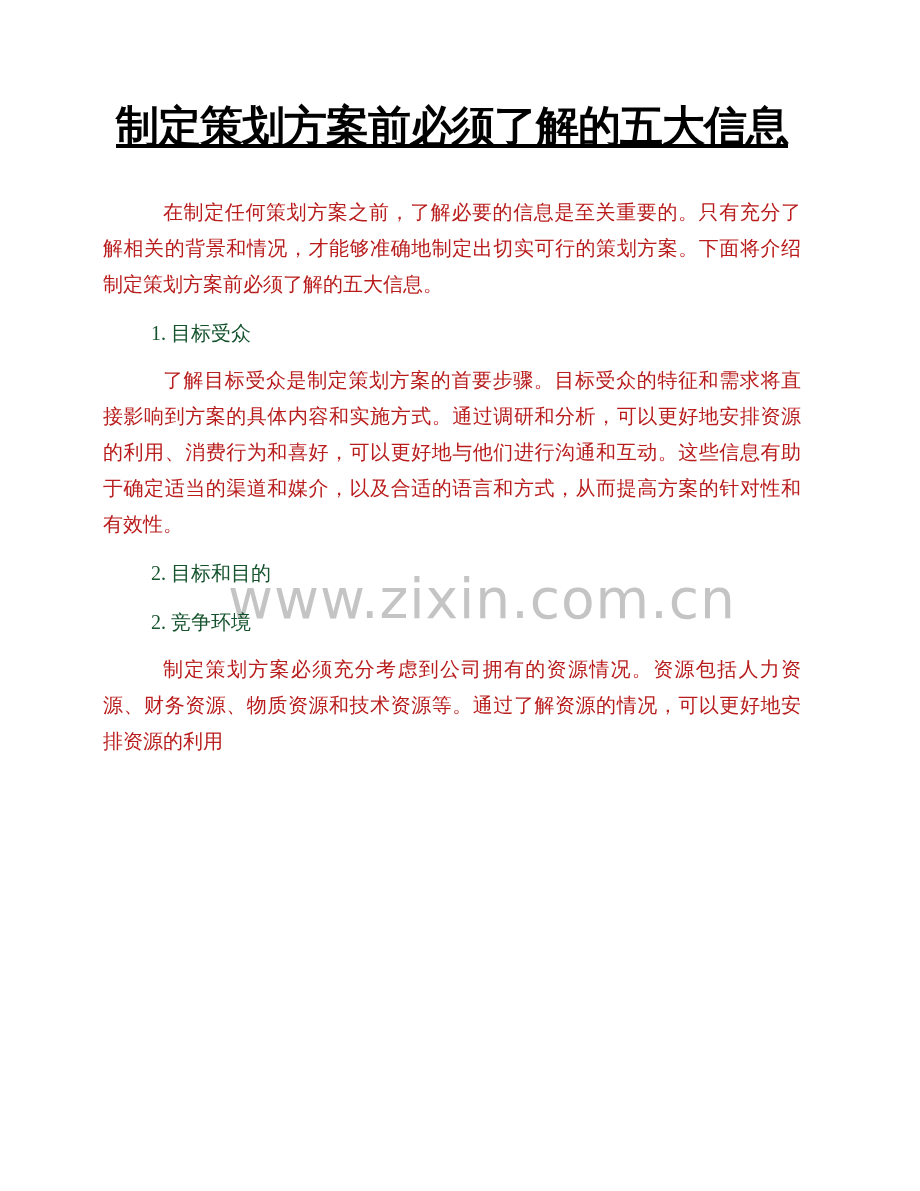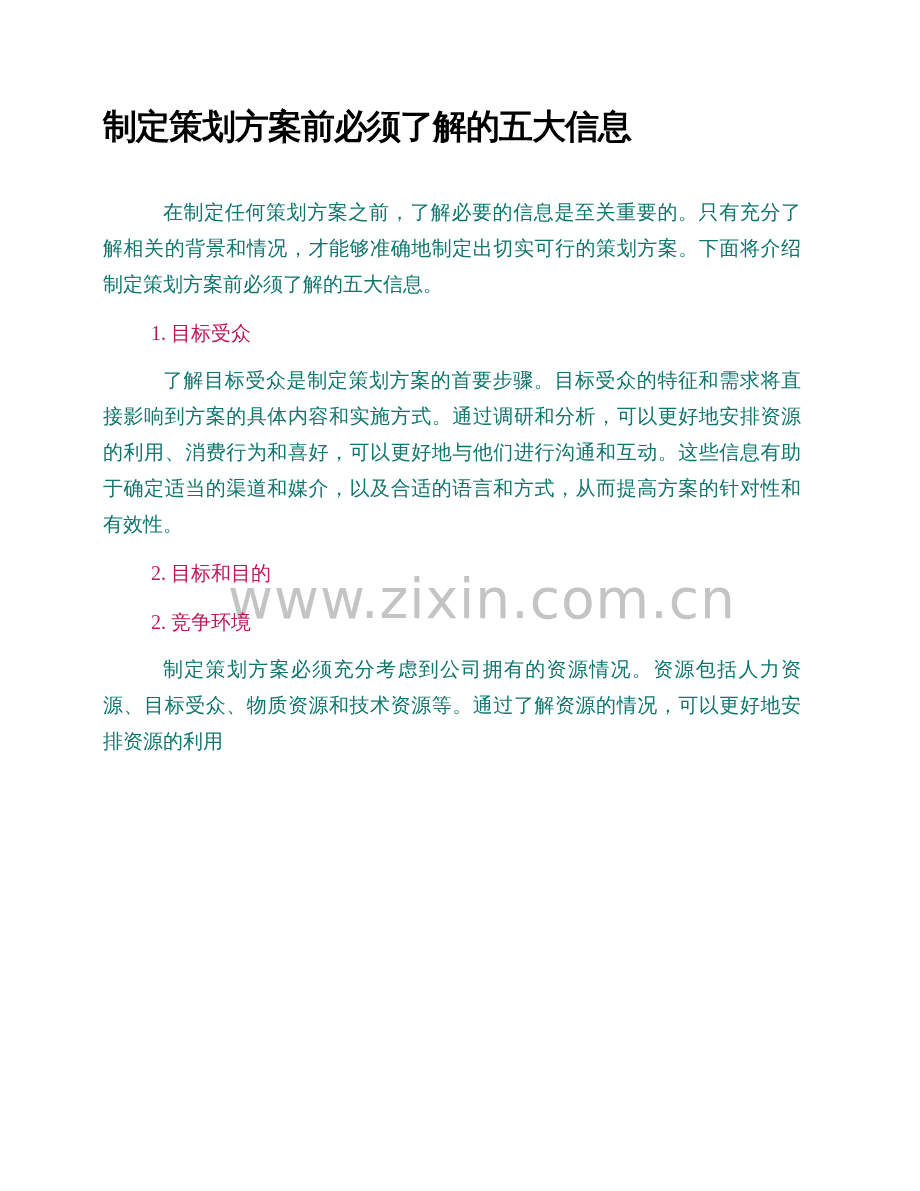--- a/index.html
+++ b/index.html
@@ -34,59 +34,60 @@
     position: absolute;
     left: 103px;
     top: 0;
     width: 698px;
     z-index: 1;
   }
   .title {
     margin: 98px 0 0 0;
     font-family: "DejaVu Sans", "Liberation Sans", sans-serif;
     font-weight: 900;
-    font-size: 34px;
+    font-size: 43px;
     line-height: 56px;
     letter-spacing: -1px;
-    text-align: left;
+    text-align: center;
     color: #000000;
+    text-decoration: underline;
   }
   .body {
     margin: 0;
     font-size: 20px;
     line-height: 36px;
     text-align: justify;
     text-indent: 60px;
-    color: #0f766e;
+    color: #b91c1c;
   }
   .intro {
     margin-top: 40px;
   }
   .heading {
     margin: 13px 0 11px 0;
     padding-left: 48px;
     font-size: 20px;
     line-height: 36px;
     font-weight: 400;
-    color: #be185d;
+    color: #14532d;
   }
 </style>
 </head>
 <body>
 
 <div class="page">
   <div class="watermark">www.zixin.com.cn</div>
 
   <div class="content">
     <h1 class="title">制定策划方案前必须了解的五大信息</h1>
 
     <p class="body intro">在制定任何策划方案之前，了解必要的信息是至关重要的。只有充分了解相关的背景和情况，才能够准确地制定出切实可行的策划方案。下面将介绍制定策划方案前必须了解的五大信息。</p>
 
     <h2 class="heading">1. 目标受众</h2>
     <p class="body">了解目标受众是制定策划方案的首要步骤。目标受众的特征和需求将直接影响到方案的具体内容和实施方式。通过调研和分析，可以更好地安排资源的利用、消费行为和喜好，可以更好地与他们进行沟通和互动。这些信息有助于确定适当的渠道和媒介，以及合适的语言和方式，从而提高方案的针对性和有效性。</p>
 
     <h2 class="heading">2. 目标和目的</h2>
 
     <h2 class="heading">2. 竞争环境</h2>
 
-    <p class="body">制定策划方案必须充分考虑到公司拥有的资源情况。资源包括人力资源、目标受众、物质资源和技术资源等。通过了解资源的情况，可以更好地安排资源的利用</p>
+    <p class="body">制定策划方案必须充分考虑到公司拥有的资源情况。资源包括人力资源、财务资源、物质资源和技术资源等。通过了解资源的情况，可以更好地安排资源的利用</p>
   </div>
 </div>
 
 </body></html>

